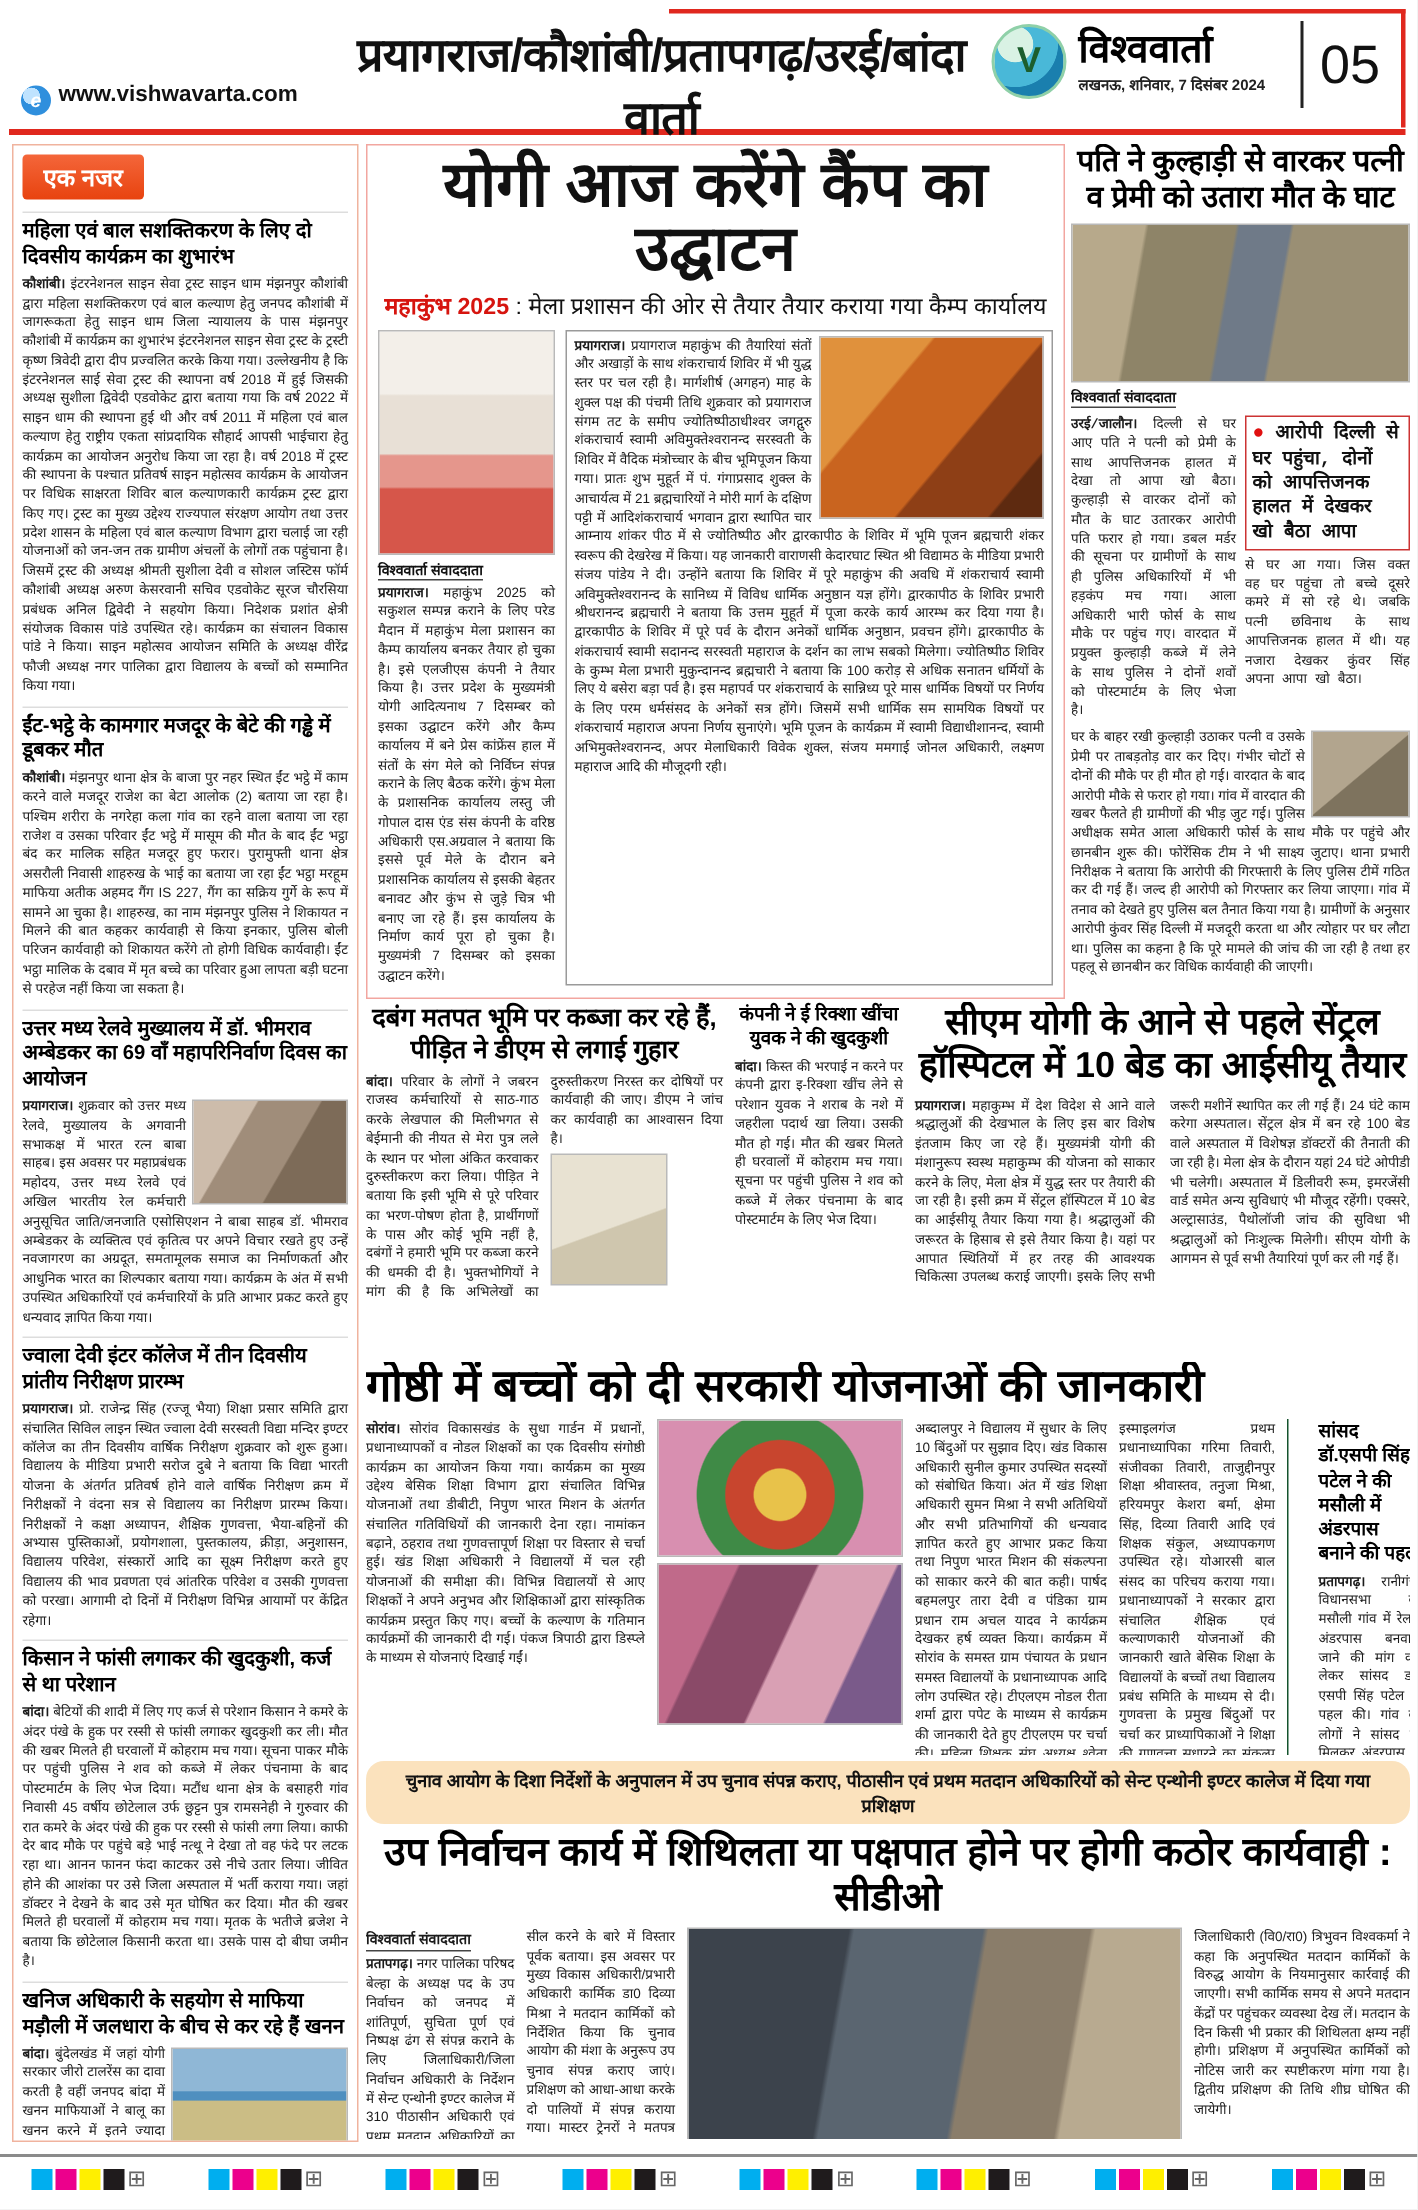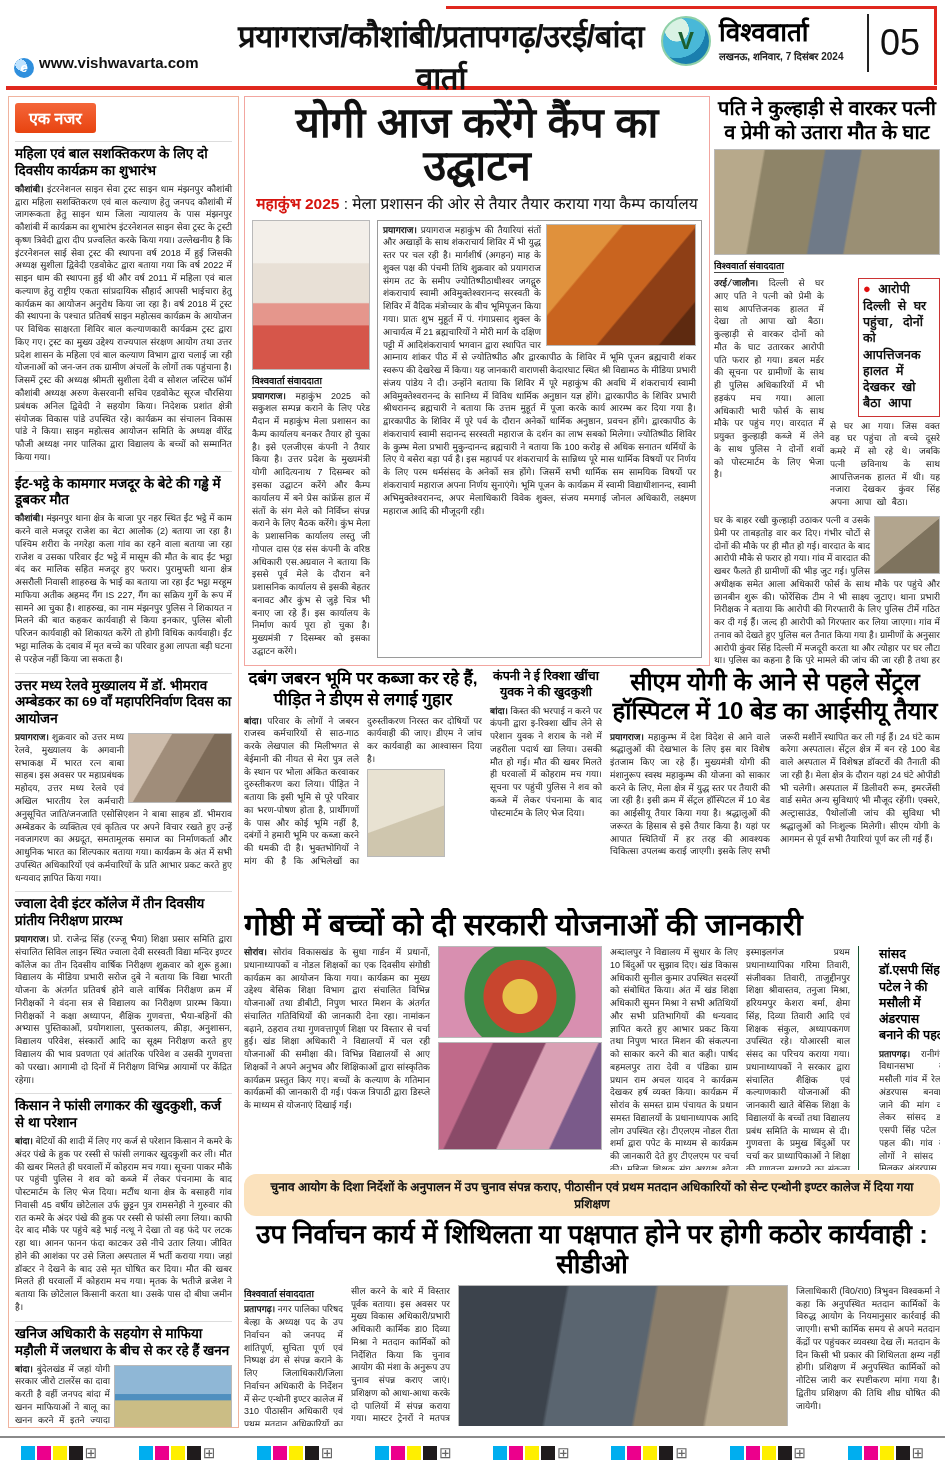--- a/index.html
+++ b/index.html
@@ -54,21 +54,21 @@
   .ph-sadhu{float:right;width:150px;height:122px;margin:0 0 3px 5px;
       background:linear-gradient(130deg,#e0913c 0 30%,#c9641f 31% 60%,#8e3f16 61% 85%,#5e2a10 86% 100%);}
   .aiims h2{font-size:19px;margin:6px 0 3px 0;}
   
   .axe{position:absolute;left:714px;top:96px;width:226px;height:568px;overflow:hidden;}
   .axe h1{font-size:20px;text-align:center;line-height:1.2;margin:0 0 5px 0;}
   .ph-police{width:100%;height:106px;
       background:linear-gradient(100deg,#b7a98b 0 20%,#8e8468 21% 45%,#6f7a88 46% 60%,#9a8f74 61% 100%);}
   .axe-grid{display:flex;gap:6px;margin-top:3px;}
   .axe-grid>div{flex:1;font-family:Liberation Mono, monospace;}
-  .hibox{border:1.5px solid #c33;padding:3px 4px;font-size:12.5px;font-weight:bold;line-height:1.3;margin-bottom:4px;margin-left:28px;}
+  .hibox{border:1.5px solid #c33;padding:3px 4px;font-size:12.5px;font-weight:bold;line-height:1.3;margin-bottom:4px;}
   .hibox .dot{color:#e01010;font-size:13px;}
   .ph-accused{float:right;width:66px;height:58px;margin:2px 0 2px 4px;
       background:linear-gradient(140deg,#b2a58e 0 50%,#7e735e 51% 100%);}
   
   .midband{position:absolute;left:244px;top:668px;width:696px;height:238px;display:flex;gap:8px;overflow:hidden;}
   .dabang{width:238px;flex:none;}
   .dabang h2{font-size:17px;text-align:center;margin:0 0 4px 0;line-height:1.25;}
   .dabang .cols{column-count:2;column-gap:8px;}
   .ph-letter{width:78px;height:88px;margin:3px 0;
       background:linear-gradient(160deg,#e8e2d2 0 55%,#cfc6ae 56% 100%);}
@@ -207,21 +207,21 @@
       </div>
     </div>
     <div class="body" style="margin-top:4px;">
       <span class="photo ph-accused" style="display:block;"></span>
       <span>घर के बाहर रखी कुल्हाड़ी उठाकर पत्नी व उसके प्रेमी पर ताबड़तोड़ वार कर दिए। गंभीर चोटों से दोनों की मौके पर ही मौत हो गई। वारदात के बाद आरोपी मौके से फरार हो गया। गांव में वारदात की खबर फैलते ही ग्रामीणों की भीड़ जुट गई। पुलिस अधीक्षक समेत आला अधिकारी फोर्स के साथ मौके पर पहुंचे और छानबीन शुरू की। फोरेंसिक टीम ने भी साक्ष्य जुटाए। थाना प्रभारी निरीक्षक ने बताया कि आरोपी की गिरफ्तारी के लिए पुलिस टीमें गठित कर दी गई हैं। जल्द ही आरोपी को गिरफ्तार कर लिया जाएगा। गांव में तनाव को देखते हुए पुलिस बल तैनात किया गया है। ग्रामीणों के अनुसार आरोपी कुंवर सिंह दिल्ली में मजदूरी करता था और त्योहार पर घर लौटा था। पुलिस का कहना है कि पूरे मामले की जांच की जा रही है तथा हर पहलू से छानबीन कर विधिक कार्यवाही की जाएगी।</span>
     </div>
   </div>
 
   <div class="midband">
     <div class="dabang">
-      <h2 class="hl">दबंग जबरन भूमि पर कब्जा कर रहे हैं, पीड़ित ने डीएम से लगाई गुहार</h2>
+      <h2 class="hl">दबंग मतपत भूमि पर कब्जा कर रहे हैं, पीड़ित ने डीएम से लगाई गुहार</h2>
       <div class="cols body">
         <span class="dl">बांदा।</span> <span>परिवार के लोगों ने जबरन राजस्व कर्मचारियों से साठ-गाठ करके लेखपाल की मिलीभगत से बेईमानी की नीयत से मेरा पुत्र लले के स्थान पर भोला अंकित करवाकर दुरुस्तीकरण करा लिया। पीड़ित ने बताया कि इसी भूमि से पूरे परिवार का भरण-पोषण होता है, प्रार्थीगणों के पास और कोई भूमि नहीं है, दबंगों ने हमारी भूमि पर कब्जा करने की धमकी दी है। भुक्तभोगियों ने मांग की है कि अभिलेखों का दुरुस्तीकरण निरस्त कर दोषियों पर कार्यवाही की जाए। डीएम ने जांच कर कार्यवाही का आश्वासन दिया है।</span>
         <span class="photo ph-letter" style="display:block;"></span>
       </div>
     </div>
     <div class="rickshaw">
       <h2 class="hl">कंपनी ने ई रिक्शा खींचा युवक ने की खुदकुशी</h2>
       <div class="body"><span class="dl">बांदा।</span> <span>किस्त की भरपाई न करने पर कंपनी द्वारा इ-रिक्शा खींच लेने से परेशान युवक ने शराब के नशे में जहरीला पदार्थ खा लिया। उसकी मौत हो गई। मौत की खबर मिलते ही घरवालों में कोहराम मच गया। सूचना पर पहुंची पुलिस ने शव को कब्जे में लेकर पंचनामा के बाद पोस्टमार्टम के लिए भेज दिया।</span></div>
     </div>
     <div class="icu">

